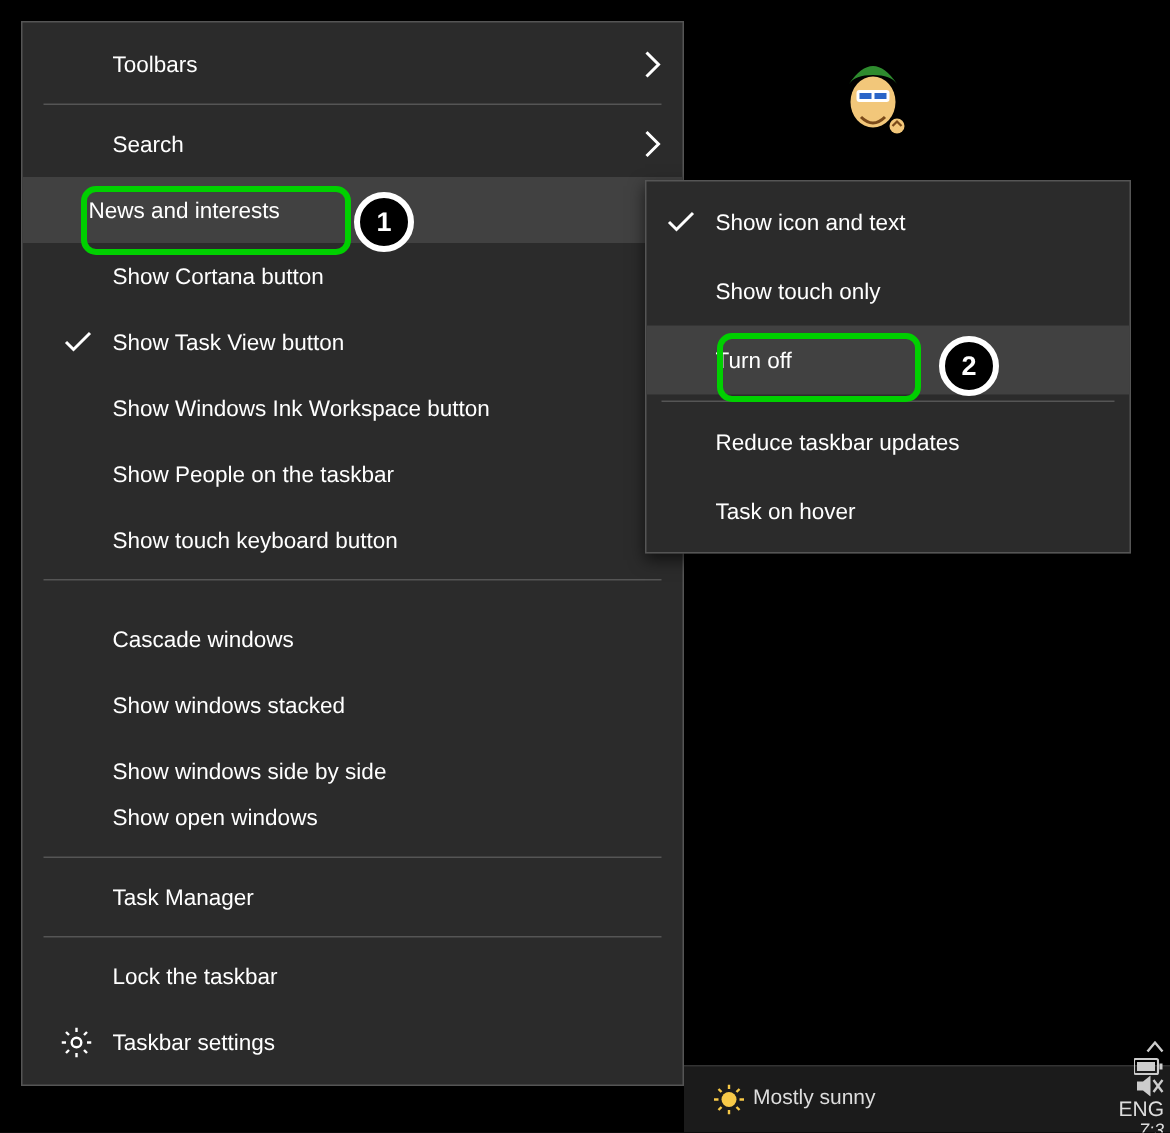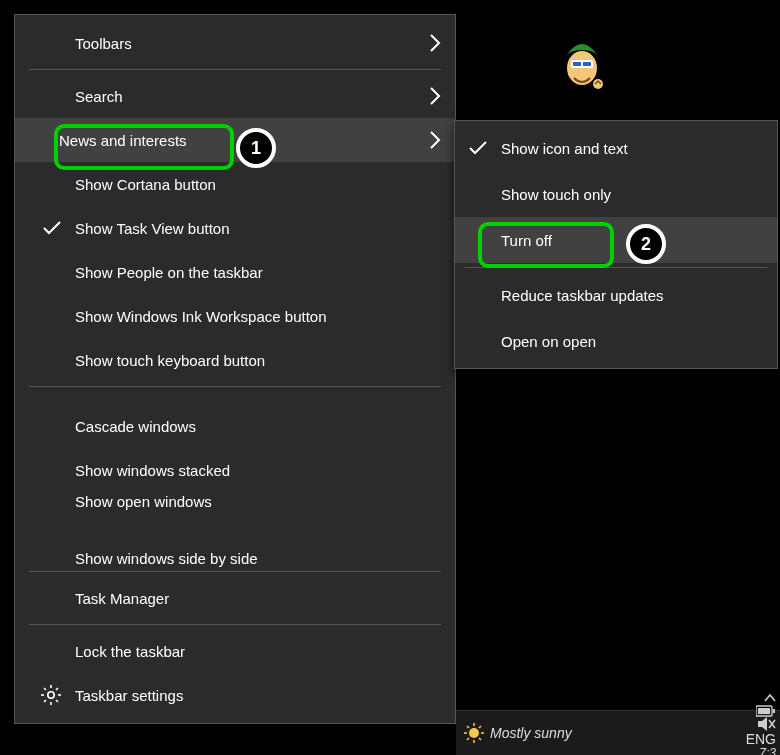--- a/index.html
+++ b/index.html
@@ -66,21 +66,21 @@
   .gear {
     position: absolute;
     left: 26px;
     top: 50%;
     transform: translateY(-50%);
   }
 
   
   .menu-secondary {
     position: absolute;
-    left: 454px;
+    left: 430px;
     top: 120px;
     width: 322px; 
     background: #2b2b2b;
     border: 1px solid #555;
     box-shadow: 0 4px 10px rgba(0,0,0,.6);
     padding: 4px 0;
   }
   .menu-secondary .row {
     position: relative;
     height: 46px;
@@ -142,24 +142,23 @@
     height: 44px;
     background: #1b1b1b;
     border-top: 1px solid #333;
     display: flex;
     align-items: center;
     color: #ddd;
     font-size: 14px;
   }
   .taskbar .weather {
     display: flex;
-    align-items: center;
+    align-items: flex-start;
     gap: 6px;
-    padding: 0 8px;
-    font-style: italic;
+    padding: 0 20px;
   }
   .taskbar .spacer { flex: 1; }
   .taskbar .tray {
     display: flex;
     align-items: flex-end;
     gap: 0;
     padding-right: 4px;
     flex-direction: column;
   }
   .taskbar .clock {
@@ -213,44 +212,44 @@
   <div class="row">
     <span class="checkmark">
       <svg width="18" height="14" viewBox="0 0 18 14">
           <path d="M1 7 L6 12 L17 1" stroke="#fff" stroke-width="2" fill="none"></path>
         </svg>
     </span>
     <span>Show Task View button</span>
   </div>
 
   <div class="row">
+    <span>Show Windows Ink Workspace button</span>
+  </div>
+
+  <div class="row">
     <span>Show People on the taskbar</span>
-  </div>
-
-  <div class="row">
-    <span>Show Windows Ink Workspace button</span>
   </div>
 
   <div class="row">
     <span>Show touch keyboard button</span>
   </div>
 
   <div class="sep"></div>
 
   <div class="row disabled">
     <span>Cascade windows</span>
   </div>
   <div class="row disabled">
     <span>Show windows stacked</span>
   </div>
-  <div class="row">
-    <span>Show open windows</span>
-  </div>
   <div class="row disabled">
     <span>Show windows side by side</span>
+  </div>
+  <div class="row">
+    <span>Show open windows</span>
   </div>
 
   <div class="sep"></div>
 
   <div class="row">
     <span>Task Manager</span>
   </div>
 
   <div class="sep"></div>
 
@@ -294,21 +293,21 @@
     <span>Show touch only</span>
   </div>
   <div class="row hover">
     <span>Turn off</span>
   </div>
   <div class="sep"></div>
   <div class="row">
     <span>Reduce taskbar updates</span>
   </div>
   <div class="row">
-    <span>Open on open</span>
+    <span>Task on hover</span>
   </div>
 </div>
 
 <div class="callout-box" style="left:478px;top:222px;width:128px;height:38px;"></div>
 <div class="callout-num" style="left:626px;top:224px;">2</div>
 
 <div class="buddy">
   <svg width="48" height="56" viewBox="0 0 48 56">
     <ellipse cx="24" cy="32" rx="15" ry="17" fill="#f2c77a"></ellipse>
     <path d="M8 20 Q24 -4 40 20 Q36 14 24 14 Q12 14 8 20 Z" fill="#2e8b2e"></path>

